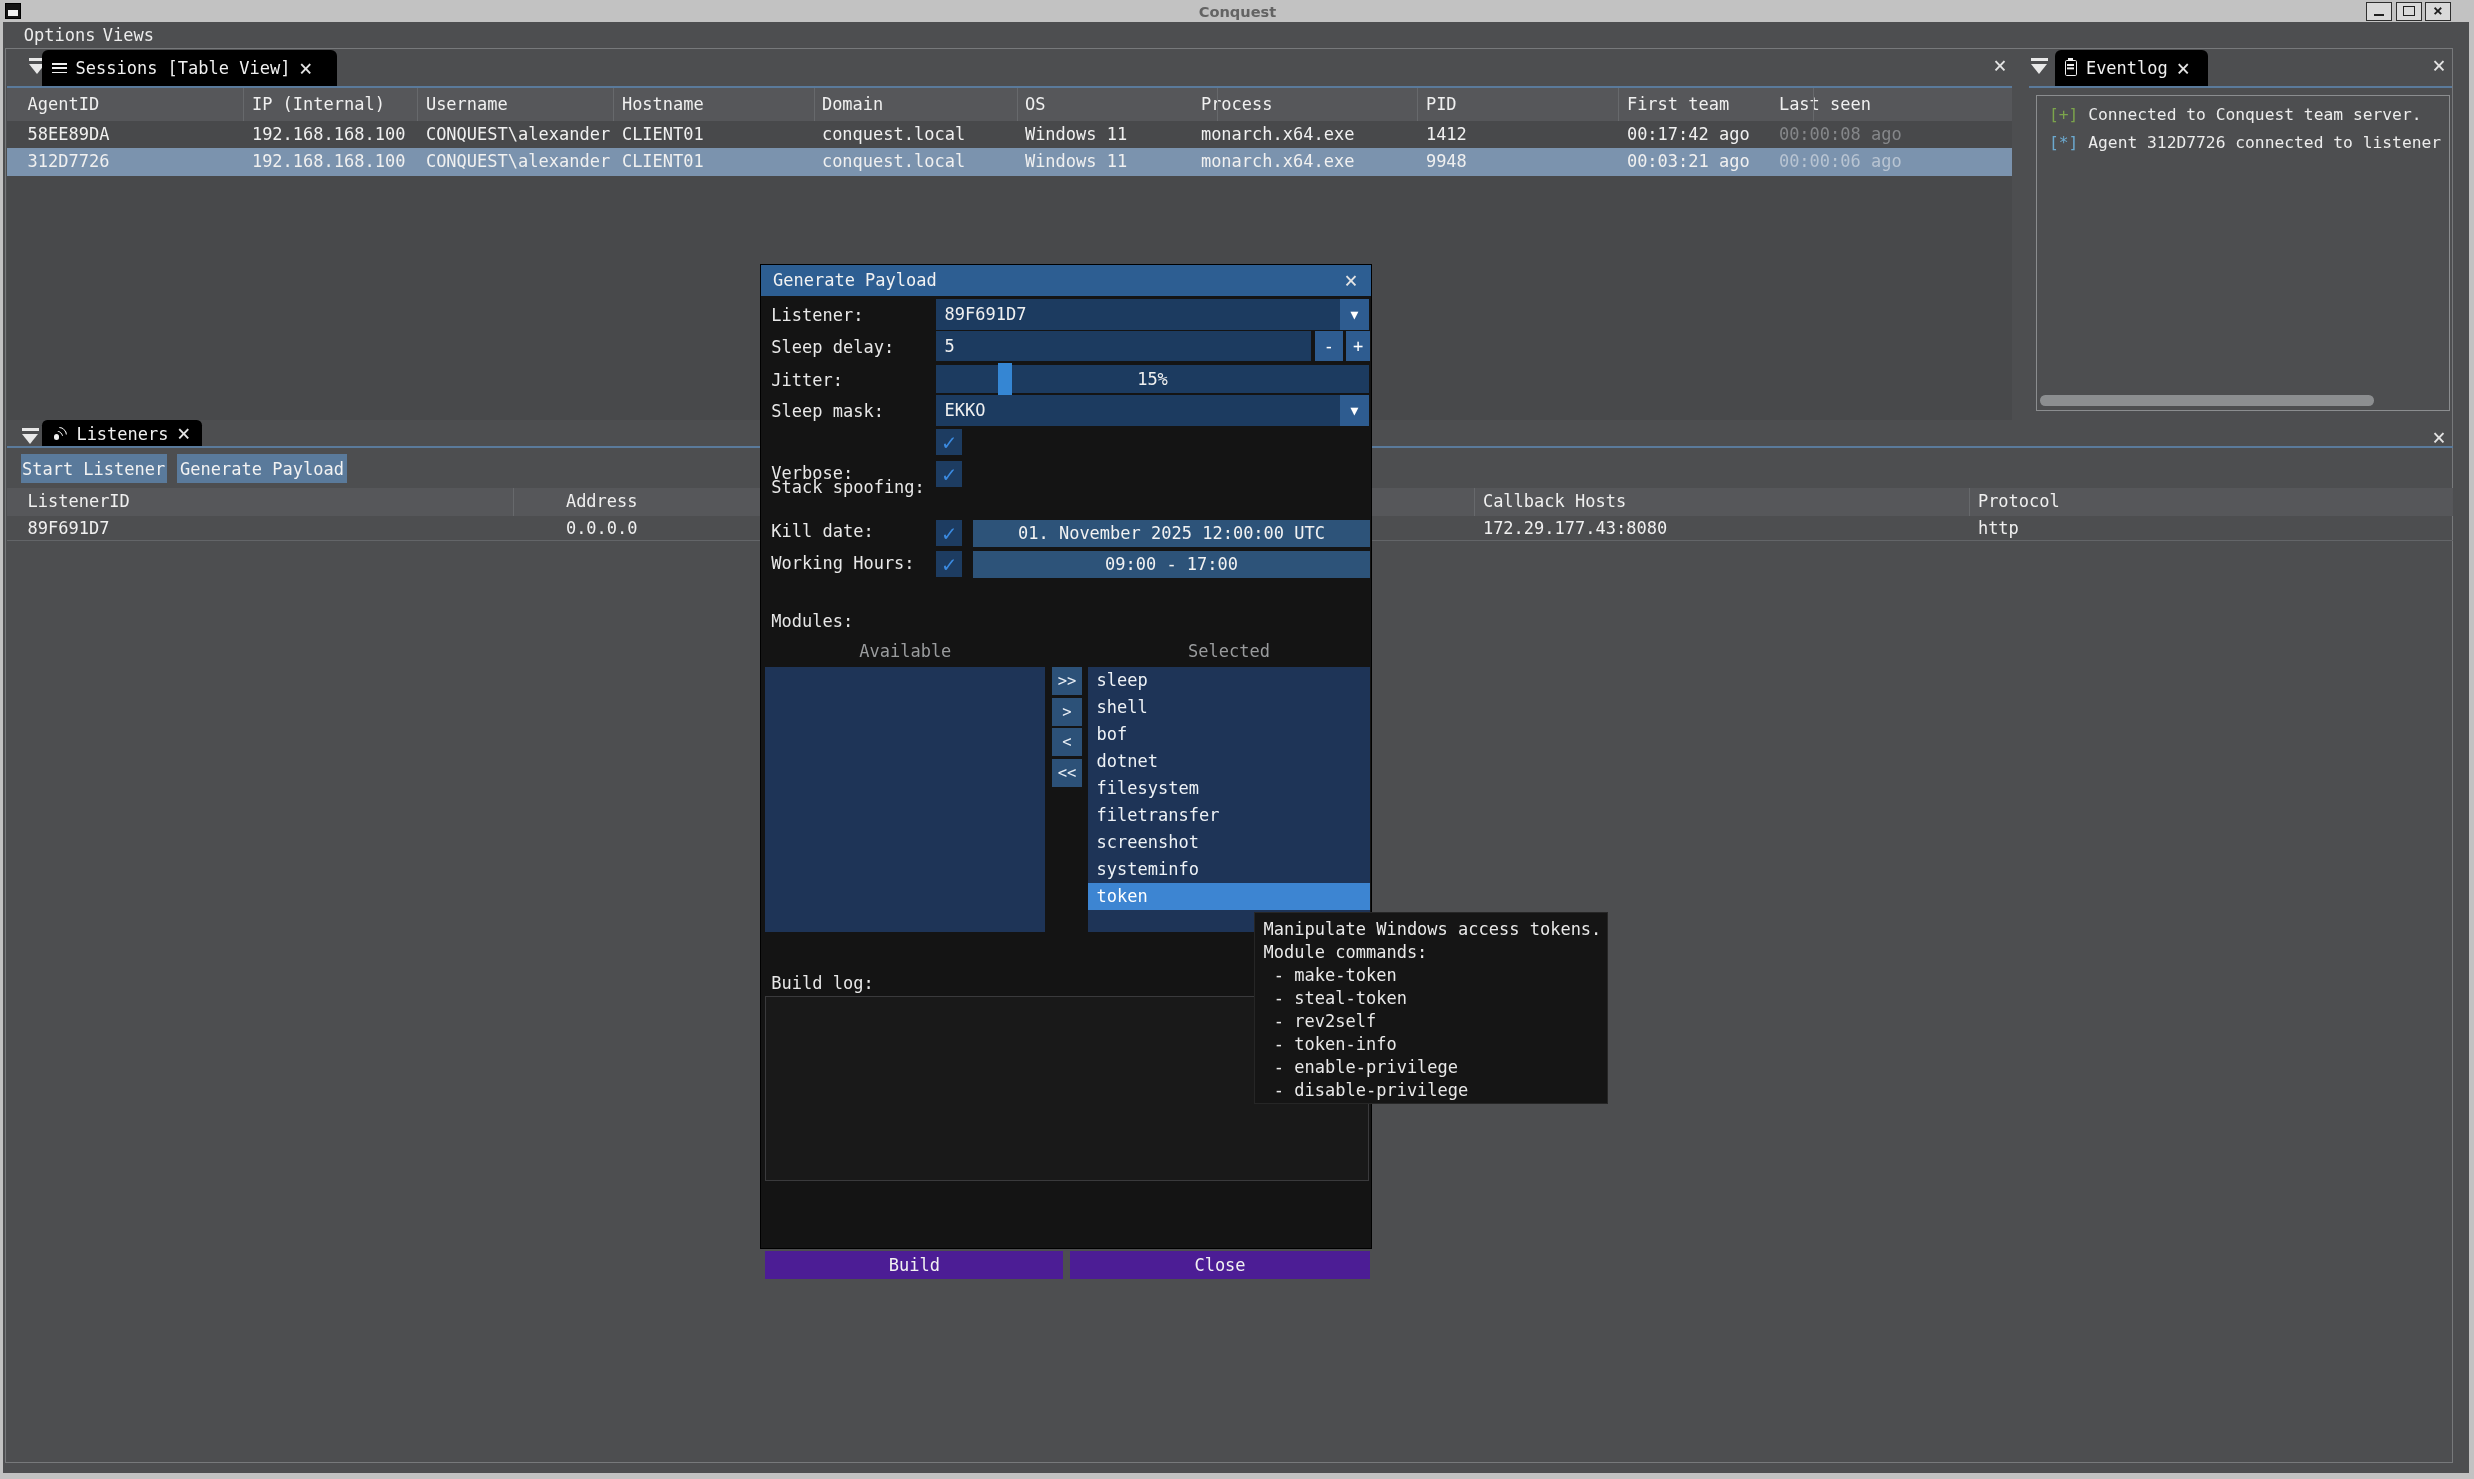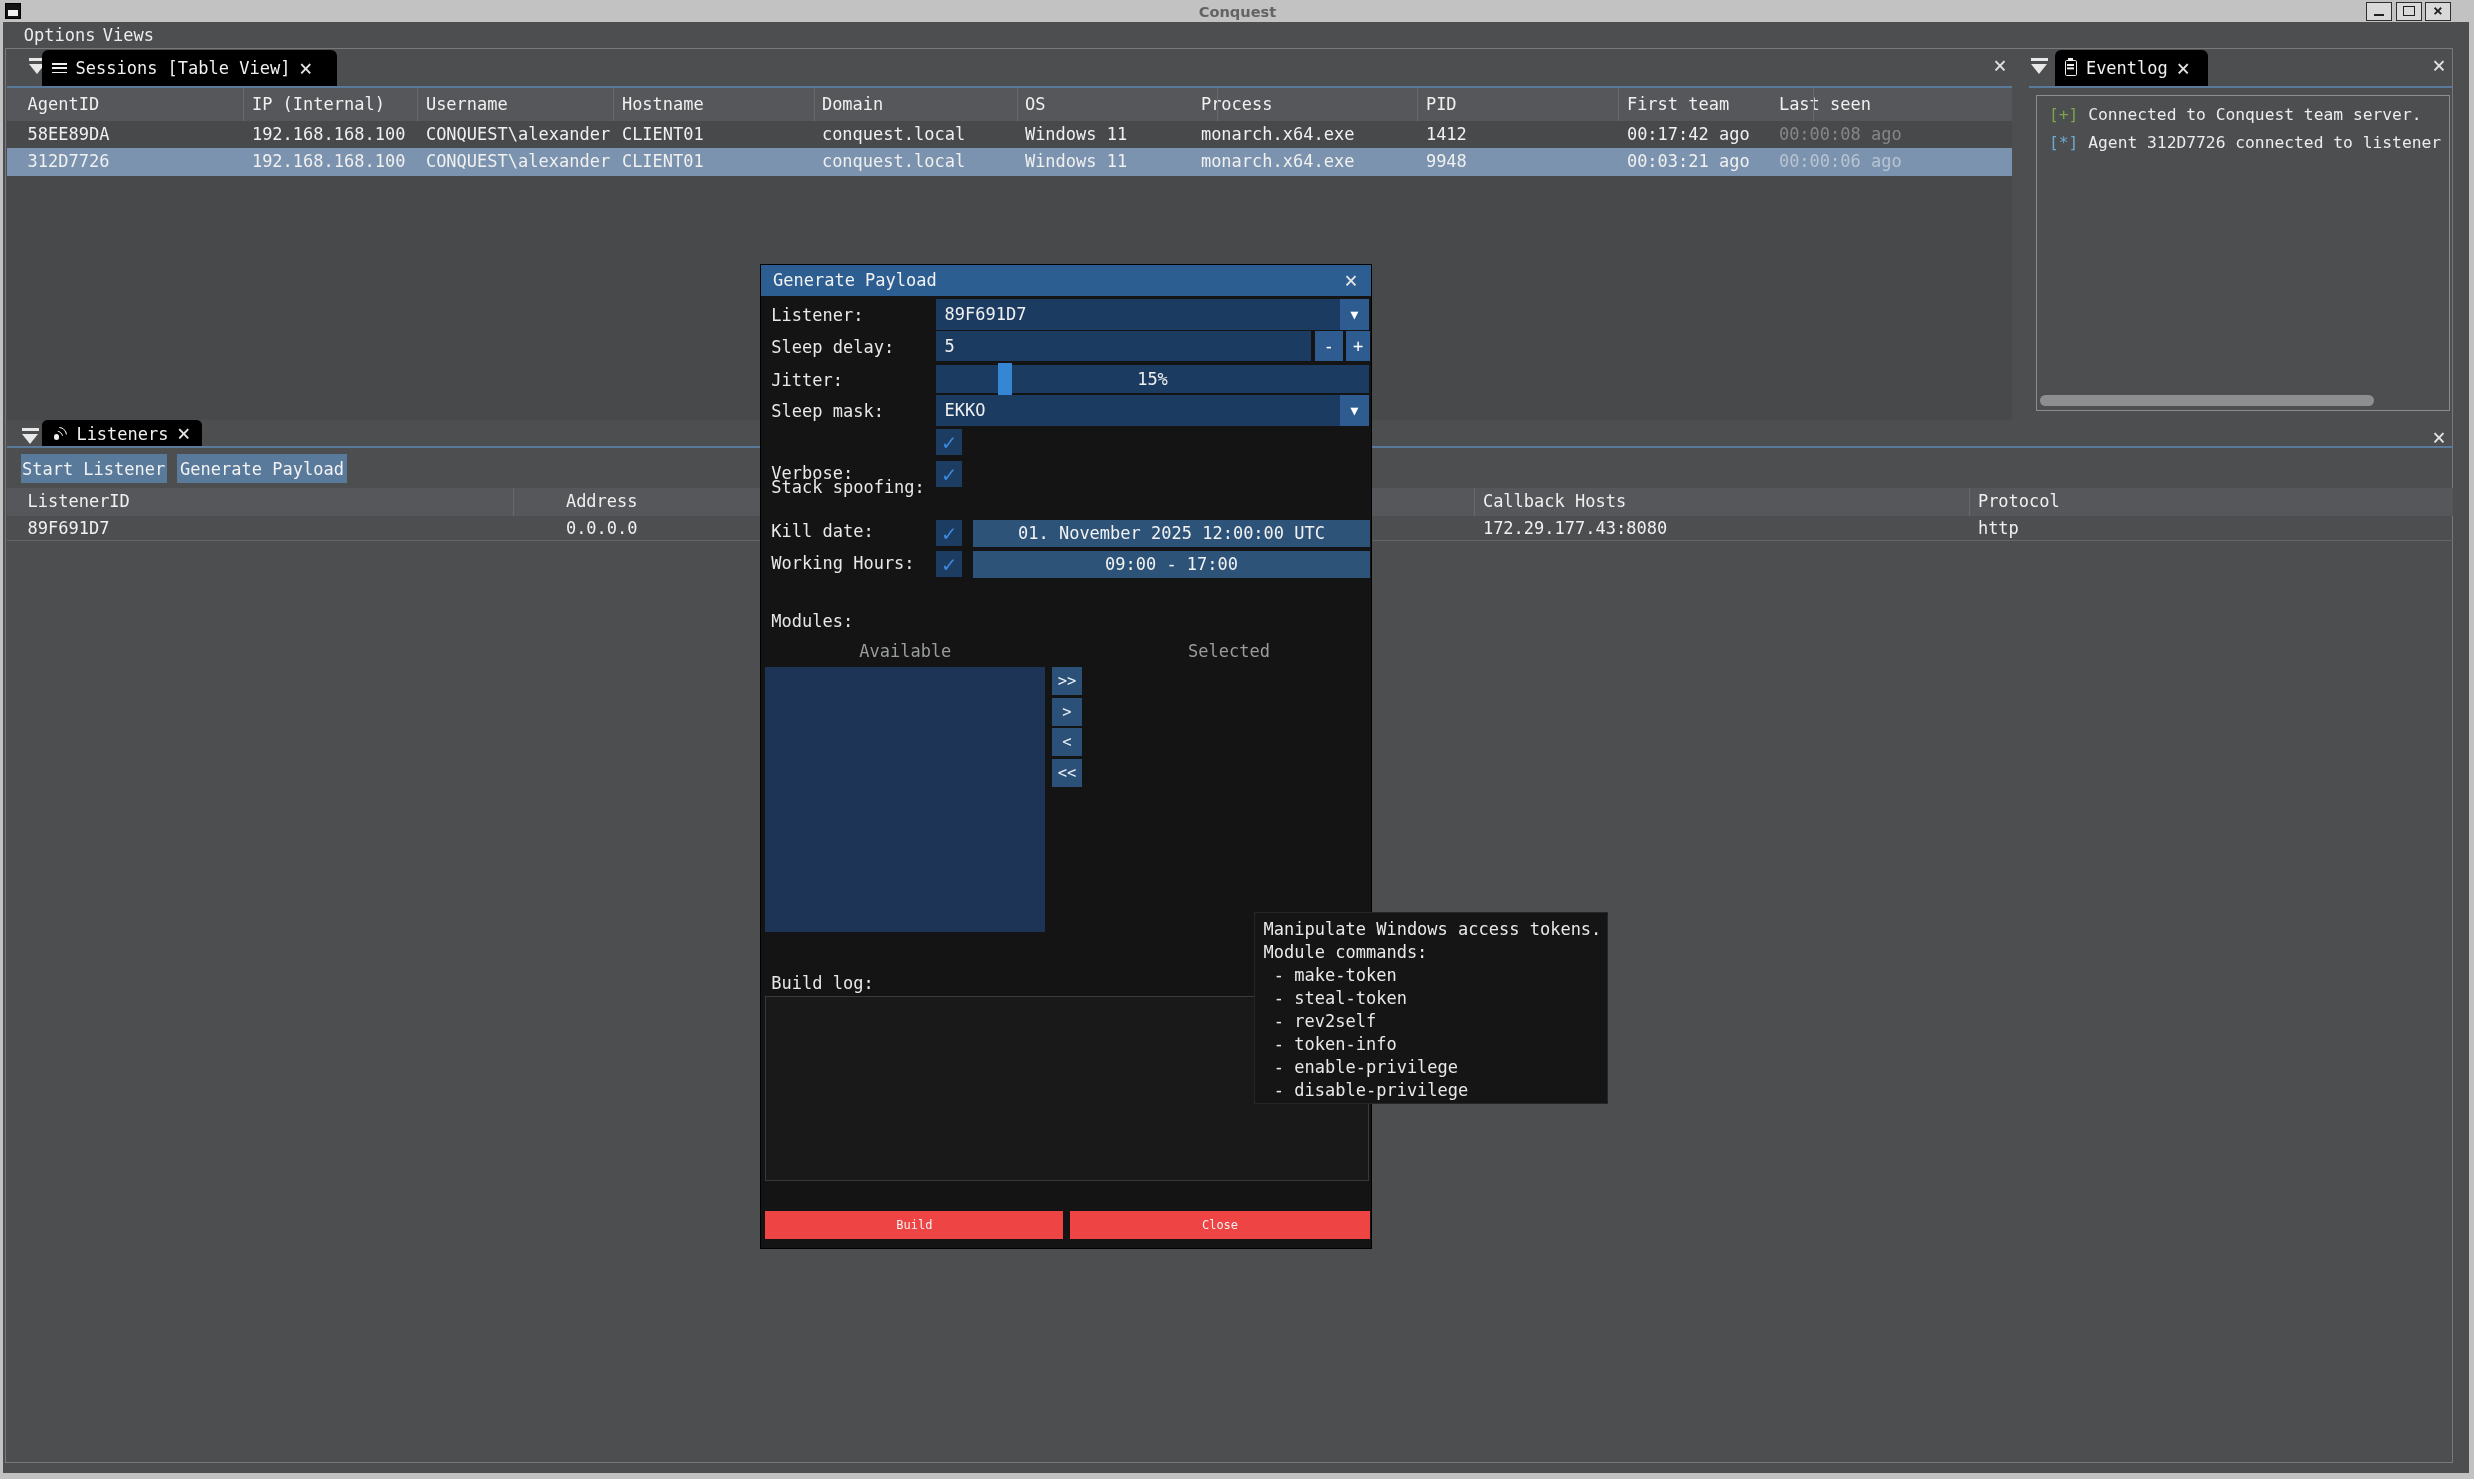--- a/index.html
+++ b/index.html
@@ -100,21 +100,21 @@
     font-size:17px; line-height:27px; text-align:center; }
   .mod-col-label { position:absolute; font-size:17px; color:#9a9c9e; text-align:center; }
   .mod-list { position:absolute; top:402px; height:265px; background:#1e3457; overflow:hidden; }
   .avail-list { left:4.3px; width:280px; }
   .sel-list { left:327px; width:282px; }
   .mod-item { height:27px; line-height:27px; padding-left:8.6px; font-size:17px; color:#eef2f6; }
   .mod-item.hl { background:#3d85d2; color:#ffffff; }
   .xfer-btn { position:absolute; left:291px; width:30px; height:28px; background:#2c5178; color:#e8eef5; font-size:15.5px;
     display:flex; align-items:center; justify-content:center; }
   .build-log { position:absolute; left:4.3px; top:731px; width:604px; height:185px; background:#191919; border:0.9px solid #3a3a3c; }
-  .dlg-btn { position:absolute; top:946px; height:28px; background:#ef4444; color:#f2f2f2; font-size:12px;
+  .dlg-btn { position:absolute; top:986px; height:28px; background:#4c1d95; color:#f2f2f2; font-size:17px;
     display:flex; align-items:center; justify-content:center; }
 
   
   .tooltip { position:absolute; left:1254px; top:912px; width:354px; height:192px; background:#151515;
     border:0.9px solid #262626; z-index:60; padding:5.2px 8.6px; }
   .tt-line { font-size:17px; line-height:23px; color:#e9e9e9; white-space:pre; }
 </style>
 </head>
 <body>
 
@@ -322,20 +322,31 @@
     <span class="mod-col-label" style="left:4.3px; top:376px; width:280px;">Available</span>
     <span class="mod-col-label" style="left:327px; top:376px; width:282px;">Selected</span>
 
     <div class="mod-list avail-list"></div>
 
     <div class="xfer-btn" style="top:402px;">&gt;&gt;</div>
     <div class="xfer-btn" style="top:433px;">&gt;</div>
     <div class="xfer-btn" style="top:463px;">&lt;</div>
     <div class="xfer-btn" style="top:494px;">&lt;&lt;</div>
 
+    <div class="mod-list sel-list">
+      <div class="mod-item">sleep</div>
+      <div class="mod-item">shell</div>
+      <div class="mod-item">bof</div>
+      <div class="mod-item">dotnet</div>
+      <div class="mod-item">filesystem</div>
+      <div class="mod-item">filetransfer</div>
+      <div class="mod-item">screenshot</div>
+      <div class="mod-item">systeminfo</div>
+      <div class="mod-item hl">token</div>
+    </div>
 
     <span class="dlg-label" style="top:708px;">Build log:</span>
     <div class="build-log"></div>
 
     <div class="dlg-btn" style="left:4.3px; width:298px;">Build</div>
     <div class="dlg-btn" style="left:309px; width:300px;">Close</div>
   </div>
 
   <div class="tooltip">
     <div class="tt-line">Manipulate Windows access tokens.</div>

